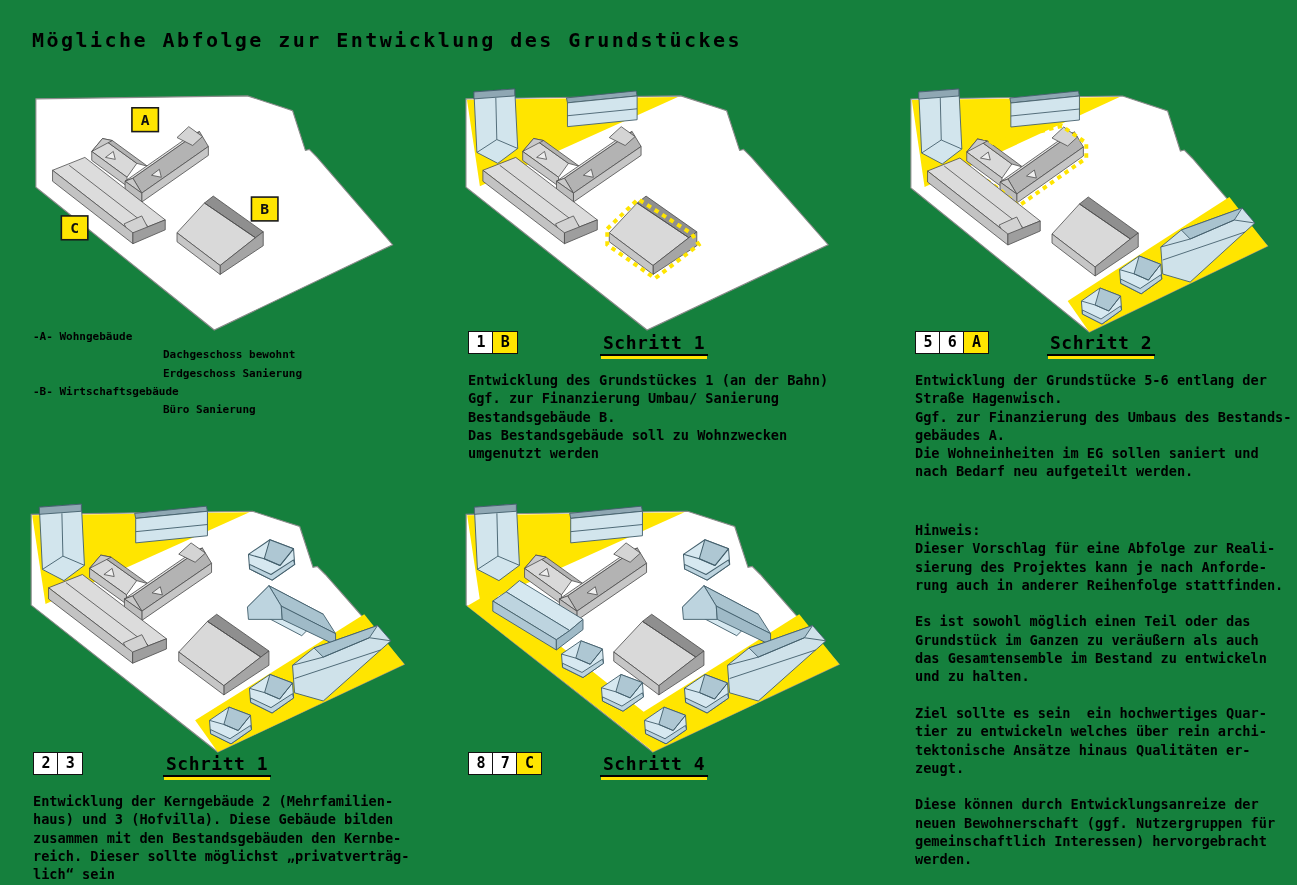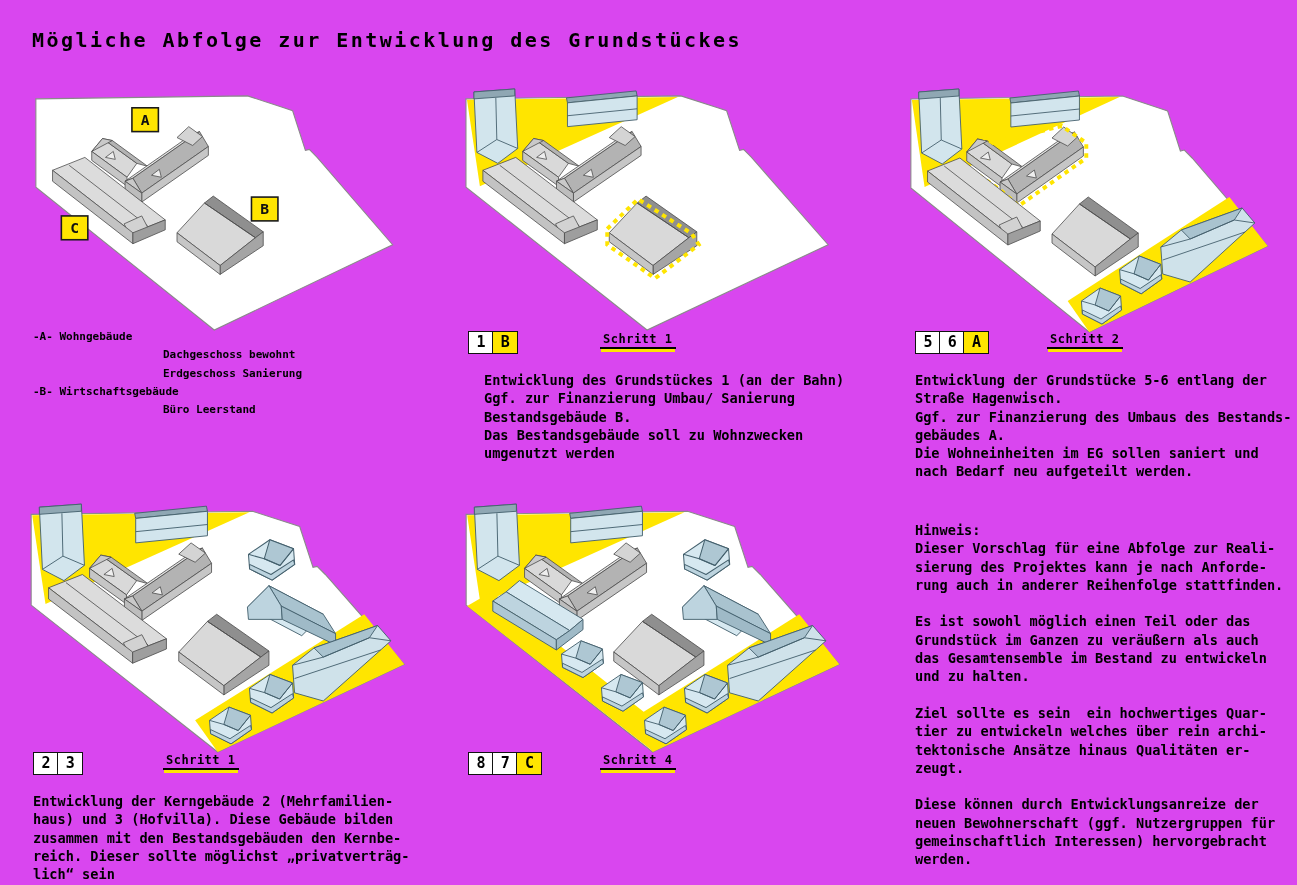--- a/index.html
+++ b/index.html
@@ -1,29 +1,29 @@
 <!DOCTYPE html>
 <html><head>
 <meta charset="utf-8">
 <style>
   html,body{margin:0;padding:0;background:#fff;}
-  .canvas{position:relative;width:1297px;height:885px;background:#d946ef;overflow:hidden;
+  .canvas{position:relative;width:1297px;height:885px;background:#15803d;overflow:hidden;
           font-family:"DejaVu Sans Mono","Liberation Mono",monospace;color:#000;}
   .title{position:absolute;left:32px;top:28px;margin:0;font-size:20px;font-weight:700;
          letter-spacing:2.45px;white-space:nowrap;}
   .map{position:absolute;}
   .defs-svg{position:absolute;width:0;height:0;}
   .legend{position:absolute;font-size:11px;font-weight:700;line-height:18.3px;}
   .lg-sub{padding-left:130px;}
   .chips{position:absolute;display:flex;}
   .chip{display:inline-block;min-width:24px;height:21px;border:1.8px solid #111;
         margin-right:-1.8px;text-align:center;line-height:21px;font-size:15px;
         font-weight:700;background:#fff;}
   .chip--hl{background:#ffe500;}
-  .step-heading{position:absolute;font-size:12px;font-weight:700;letter-spacing:0.5px;
+  .step-heading{position:absolute;font-size:18px;font-weight:700;letter-spacing:0.5px;
         border-bottom:2.2px solid #000;box-shadow:0 4px 0 -1px #ffe500;padding:0 3px 1px 3px;}
   .step-text{position:absolute;font-size:13.6px;font-weight:700;line-height:18.3px;
         white-space:pre-wrap;width:420px;}
   .note{position:absolute;font-size:13.6px;font-weight:700;line-height:18.3px;width:390px;}
   .note-p{margin:0;white-space:pre-wrap;}
   .note-p + .note-p{margin-top:18.3px;}
   .site-chip-text{font-family:"DejaVu Sans Mono","Liberation Mono",monospace;
         font-size:15px;font-weight:700;fill:#111;text-anchor:middle;}
 </style>
 </head>
@@ -212,29 +212,29 @@
     <use href="#shape-house" transform="translate(158,194)"></use>
     <use href="#shape-house" transform="translate(200,226)"></use>
     <use href="#shape-house" transform="translate(240,195) scale(1.05)"></use>
   </svg>
 
   <div class="legend" style="left:33px;top:328px">
     <div class="lg-row"><span>-A-</span> <span>Wohngebäude</span></div>
     <div class="lg-sub">Dachgeschoss bewohnt</div>
     <div class="lg-sub">Erdgeschoss Sanierung</div>
     <div class="lg-row"><span>-B-</span> <span>Wirtschaftsgebäude</span></div>
-    <div class="lg-sub">Büro Leerstand</div>
+    <div class="lg-sub">Büro Sanierung</div>
   </div>
 
   <div class="chips" style="left:468px;top:331px">
     <span class="chip">1</span>
     <span class="chip chip--hl">B</span>
   </div>
   <div class="step-heading" style="left:600px;top:332px">Schritt 1</div>
-  <div class="step-text" style="left:484px;top:371px">Entwicklung des Grundstückes 1 (an der Bahn)
+  <div class="step-text" style="left:468px;top:371px">Entwicklung des Grundstückes 1 (an der Bahn)
 Ggf. zur Finanzierung Umbau/ Sanierung
 Bestandsgebäude B.
 Das Bestandsgebäude soll zu Wohnzwecken
 umgenutzt werden</div>
 
   <div class="chips" style="left:915px;top:331px">
     <span class="chip">5</span>
     <span class="chip">6</span>
     <span class="chip chip--hl">A</span>
   </div>

